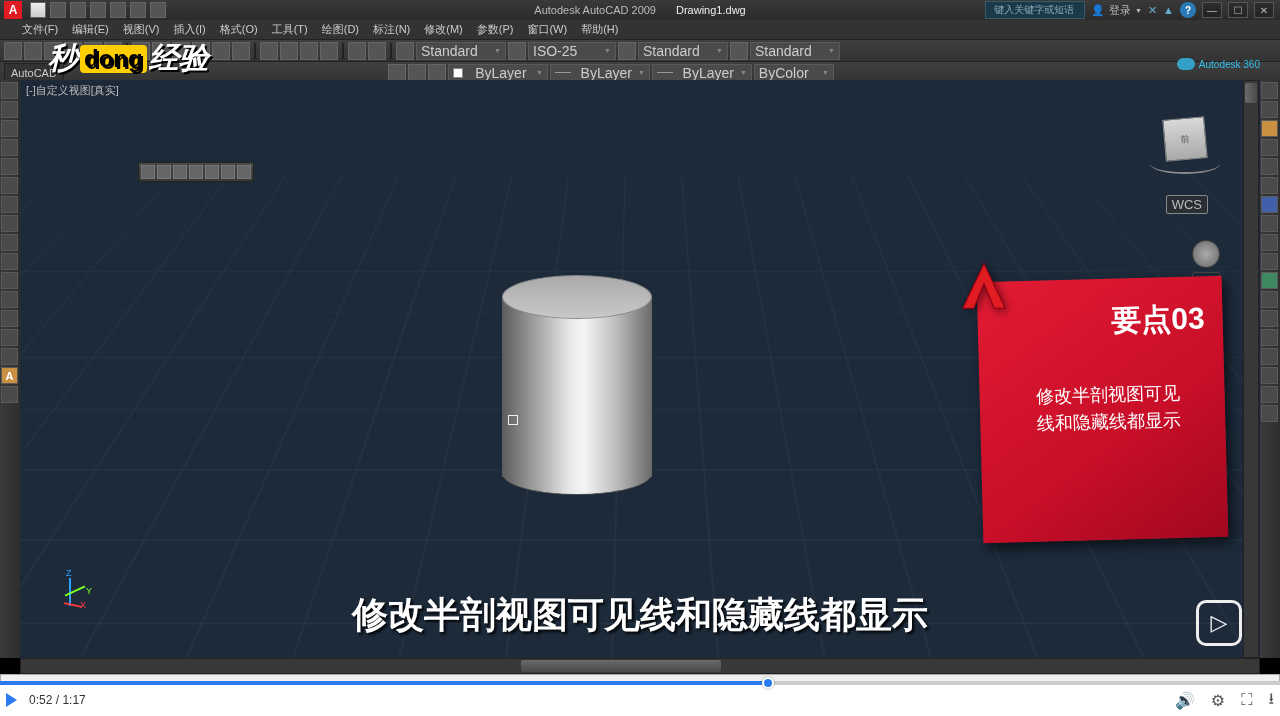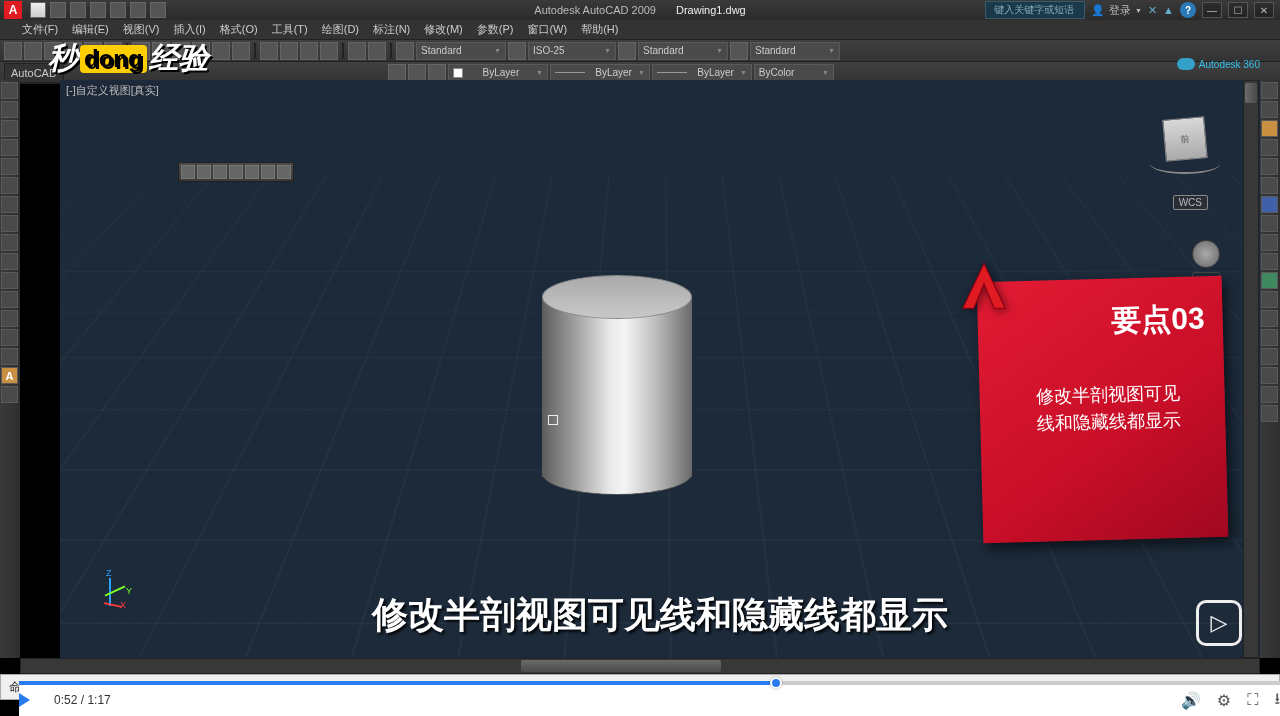--- a/index.html
+++ b/index.html
@@ -16,29 +16,29 @@
     .user-area { display: flex; gap: 4px; align-items: center; }
     .win-btn { width: 20px; height: 16px; background: rgba(0,0,0,0.2); border: 1px solid #555; display: flex; align-items: center; justify-content: center; font-size: 10px; }
     .help-icon { width: 16px; height: 16px; background: #2a7ab8; border-radius: 50%; display: flex; align-items: center; justify-content: center; color: #fff; font-size: 10px; font-weight: bold; }
     
     .menubar { height: 20px; background: #333; display: flex; align-items: center; padding-left: 16px; gap: 2px; font-size: 11px; color: #ccc; border-bottom: 1px solid #222; }
     .menu-item { padding: 2px 6px; cursor: pointer; }
     
     .toolbar-row { height: 22px; background: linear-gradient(#3f3f3f, #333); display: flex; align-items: center; padding: 0 4px; gap: 2px; border-bottom: 1px solid #222; }
     .tb-icon { width: 18px; height: 18px; background: #555; border: 1px solid #666; flex-shrink: 0; }
     .tb-sep { width: 2px; height: 16px; background: #222; margin: 0 2px; }
-    .tb-dropdown { height: 18px; background: #4a4a4a; border: 1px solid #5a5a5a; color: #ccc; font-size: 10px; padding: 0 4px; display: flex; align-items: center; justify-content: space-between; gap: 6px; }
+    .tb-dropdown { height: 18px; background: #4a4a4a; border: 1px solid #5a5a5a; color: #ccc; font-size: 14px; padding: 0 4px; display: flex; align-items: center; justify-content: space-between; gap: 6px; }
     .tb-dropdown::after { content: "▼"; font-size: 7px; color: #888; }
     .linesample { display: inline-block; width: 40px; height: 1px; background: #999; margin-right: 4px; }
     .color-square { width: 10px; height: 10px; background: #fff; border: 1px solid #888; display: inline-block; margin-right: 3px; }
     .brand-tag { height: 20px; background: #333; border: 1px solid #222; color: #ccc; font-size: 11px; padding: 0 6px; display: flex; align-items: center; }
     .autodesk360 { position: absolute; right: 20px; top: 58px; font-size: 10px; color: #34c0eb; display: flex; align-items: center; gap: 4px; padding-left: 40px; }
     .autodesk360 .cloud { width: 18px; height: 12px; background: #34a0c8; border-radius: 6px; }
     
-    .workspace { position: absolute; top: 80px; left: 20px; right: 20px; bottom: 58px; background: #1c2a3a; overflow: hidden; margin-left: 40px; }
+    .workspace { position: absolute; top: 80px; left: 20px; right: 20px; bottom: 58px; background: #1c2a3a; overflow: hidden; }
     .grid-bg { position: absolute; inset: 0; background-image: 
       linear-gradient(rgba(60,70,85,0.3) 1px, transparent 1px),
       linear-gradient(90deg, rgba(60,70,85,0.3) 1px, transparent 1px);
       background-size: 55px 55px;
       transform: perspective(800px) rotateX(45deg) scale(1.5);
       transform-origin: center 60%;
     }
     .view-label { position: absolute; top: 2px; left: 2px; font-size: 11px; color: #bbb; background: rgba(30,40,55,0.6); padding: 1px 4px; }
     
     .floating-toolbar { position: absolute; top: 82px; left: 118px; background: linear-gradient(#4a4a4a, #383838); border: 1px solid #222; display: flex; padding: 2px; gap: 2px; }
@@ -48,21 +48,21 @@
     .cyl-top { width: 150px; height: 44px; background: linear-gradient(#aaa, #c8c8c8); border-radius: 50%; position: absolute; top: 0; left: 5px; border: 1px solid #888; }
     .cyl-body { width: 150px; height: 180px; position: absolute; top: 22px; left: 5px; background: linear-gradient(90deg, #5c5c5c 0%, #999 20%, #e8e8e8 45%, #f5f5f5 55%, #c0c0c0 75%, #6a6a6a 100%); }
     .cyl-bottom { width: 150px; height: 44px; background: linear-gradient(90deg, #5c5c5c 0%, #999 20%, #e8e8e8 45%, #f5f5f5 55%, #c0c0c0 75%, #6a6a6a 100%); border-radius: 50%; position: absolute; bottom: 0; left: 5px; border-bottom: 1px solid #555; }
     .pick-cursor { position: absolute; top: 335px; left: 488px; width: 10px; height: 10px; border: 1px solid #eee; }
     
     .subtitle { position: absolute; bottom: 18px; left: 50%; transform: translateX(-50%); color: #fff; font-size: 36px; font-weight: bold; text-shadow: 2px 2px 3px #000; white-space: nowrap; }
     
     .viewcube { position: absolute; top: 30px; right: 40px; width: 70px; height: 70px; }
     .vc-cube { width: 42px; height: 42px; background: linear-gradient(#d8d8d8, #aaa); position: absolute; top: 8px; left: 14px; transform: rotate(-5deg); border: 1px solid #888; display: flex; align-items: center; justify-content: center; font-size: 9px; color: #555; }
     .vc-compass { width: 70px; height: 20px; border-bottom: 2px solid #888; border-radius: 50%; position: absolute; bottom: 6px; }
-    .wcs-badge { position: absolute; top: 115px; right: 52px; background: rgba(50,50,50,0.6); border: 1px solid #888; font-size: 10px; color: #bbb; padding: 1px 5px; border-radius: 2px; }
+    .wcs-badge { position: absolute; top: 115px; right: 52px; background: rgba(50,50,50,0.6); border: 1px solid #888; font-size: 13px; color: #bbb; padding: 1px 5px; border-radius: 2px; }
     .nav-v { position: absolute; right: 40px; top: 160px; display: flex; flex-direction: column; gap: 4px; }
     .nav-icon { width: 28px; height: 28px; border: 1px solid #444; border-radius: 2px; display: flex; align-items: center; justify-content: center; color: #888; font-size: 12px; }
     .nav-icon.wheel { border-radius: 50%; background: radial-gradient(#aaa, #666); }
     
     .ucs-axis { position: absolute; bottom: 48px; left: 40px; width: 50px; height: 50px; }
     .axis { position: absolute; bottom: 0; left: 0; font-size: 9px; }
     .axis-z { color: #2aa0ff; bottom: 32px; left: 6px; } .axis-z::before { content: ""; position: absolute; width: 2px; height: 28px; background: #2aa0ff; top: 10px; left: 3px; }
     .axis-y { color: #7aff2a; bottom: 14px; left: 26px; } .axis-y::before { content: ""; position: absolute; width: 22px; height: 2px; background: #7aff2a; top: 4px; left: -22px; transform: rotate(-25deg); }
     .axis-x { color: #ff3a3a; bottom: 0; left: 20px; } .axis-x::before { content: ""; position: absolute; width: 18px; height: 2px; background: #ff3a3a; top: 4px; left: -16px; transform: rotate(12deg); }
     
@@ -92,21 +92,21 @@
     
     .scrollbars { position: absolute; bottom: 42px; left: 20px; right: 20px; height: 16px; background: #383838; border: 1px solid #222; display: flex; align-items: center; }
     .scroll-thumb-h { width: 200px; height: 12px; background: linear-gradient(#6a6a6a, #4a4a4a); border-radius: 2px; margin-left: 500px; }
     .vscroll { position: absolute; right: 21px; top: 80px; bottom: 58px; width: 16px; background: #383838; border: 1px solid #222; }
     .vscroll-thumb { width: 12px; height: 20px; background: linear-gradient(90deg,#6a6a6a, #4a4a4a); border-radius: 2px; margin: 2px auto 0; }
     
     .cmd-area { position: absolute; bottom: 16px; left: 0; right: 0; height: 26px; background: #f0f0f0; border: 1px solid #aaa; font-size: 12px; padding: 4px 8px; color: #222; }
     .cmd-hint { position: absolute; font-size: 11px; color: #444; left: 22px; right:10px; bottom: 0; height: 16px; background: #eee; border-top: 1px dotted #ccc; overflow:hidden; white-space: nowrap;}
     .cmd-hint span.kw { color: #2a6ae0; }
     
-    .player-bar { position: absolute; bottom: 0; left: 0; right: 0; height: 32px; background: #fff; display: flex; align-items: center; padding: 0 0; gap: 24px; font-size: 12px; color: #333; margin-left: 19px; }
+    .player-bar { position: absolute; bottom: 0; left: 0; right: 0; height: 32px; background: #fff; display: flex; align-items: center; padding: 0 6px; gap: 12px; font-size: 12px; color: #333; }
     .play-btn { width: 0; height: 0; border-left: 11px solid #2a7af0; border-top: 7px solid transparent; border-bottom: 7px solid transparent; cursor: pointer; }
     .progress-track { position: absolute; top: -3px; left: 0; right: 0; height: 4px; background: #ccc; }
     .progress-fill { height: 100%; background: #2a7af0; width: 60%; position: relative; }
     .progress-thumb { position: absolute; right: -6px; top: -4px; width: 12px; height: 12px; background: #2a7af0; border-radius: 50%; border: 2px solid #fff; box-shadow: 0 0 2px rgba(0,0,0,0.4); }
     .player-right { margin-left: auto; display: flex; gap: 16px; align-items: center; color: #555; }
     .pr-icon { font-size: 16px; cursor: pointer; }
   </style>
 </head>
 <body>
 

